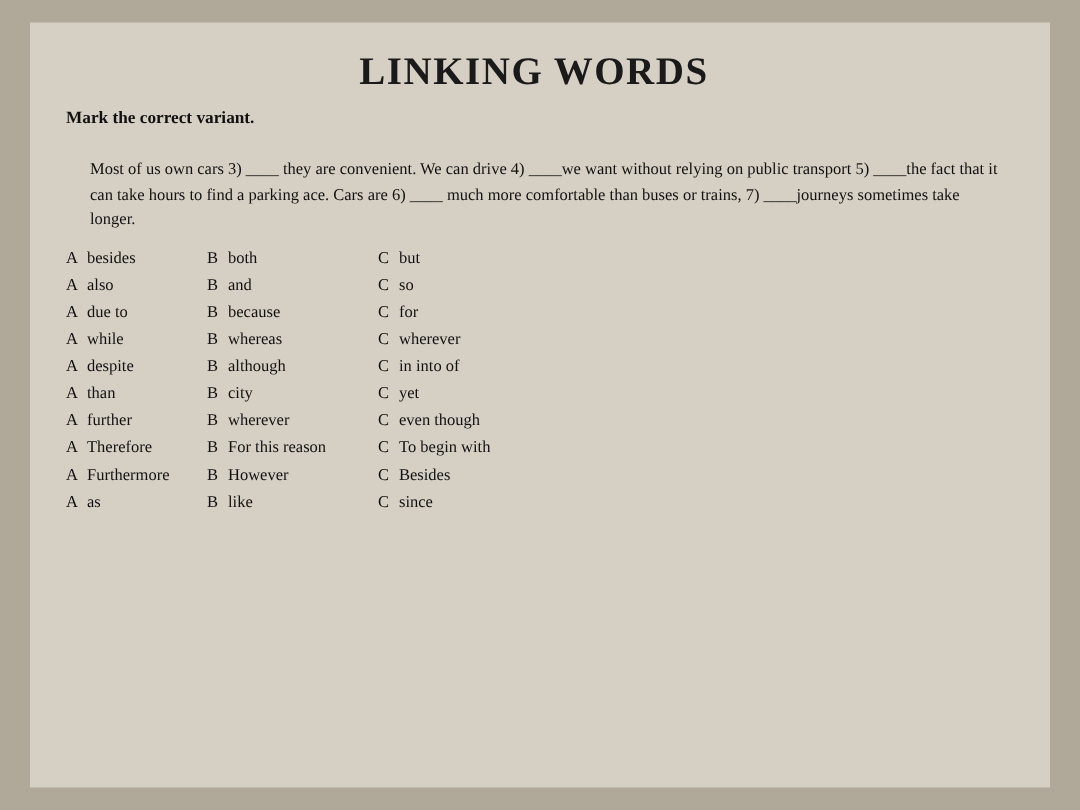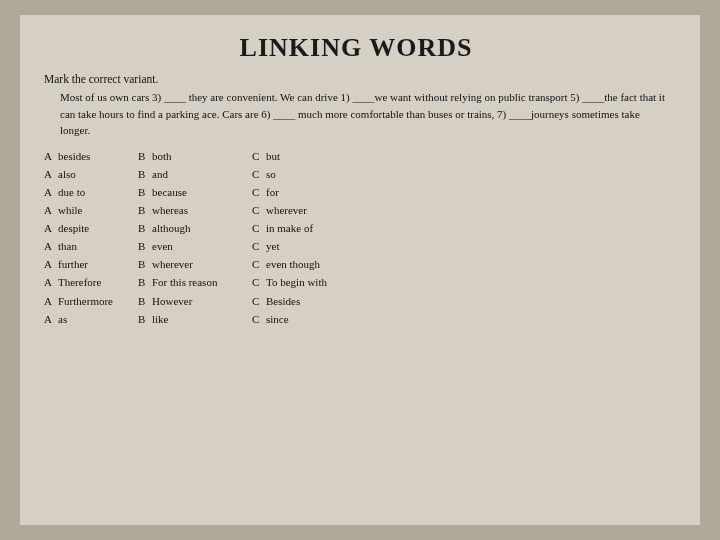--- a/index.html
+++ b/index.html
@@ -27,23 +27,23 @@
       text-align: center;
       font-size: 26px;
       font-weight: bold;
       color: #1a1a1a;
       margin-bottom: 10px;
       letter-spacing: 1px;
     }
 
     .instruction {
       font-size: 11.5px;
-      font-weight: normal;
+      font-weight: bold;
       color: #111;
-      margin-bottom: 4px;
+      margin-bottom: 20px;
     }
 
     .paragraph {
       font-size: 11px;
       color: #111;
       line-height: 1.5;
       margin-bottom: 6px;
       padding-left: 16px;
       text-indent: -0px;
     }
@@ -73,21 +73,21 @@
   </style>
 </head>
 <body>
 
 <div class="slide">
 
   <div class="title">LINKING WORDS</div>
 
   <div class="instruction">Mark the correct variant.</div>
 
-  <div class="paragraph">Most of us own cars 3) ____  they are convenient. We can drive 1) ____we want without relying on public transport 5) ____the fact that it can take hours to find a parking ace. Cars are 6) ____ much more comfortable than buses or trains, 7) ____journeys sometimes take longer.</div>
+  <div class="paragraph">Most of us own cars 3) ____  they are convenient. We can drive 4) ____we want without relying on public transport 5) ____the fact that it can take hours to find a parking ace. Cars are 6) ____ much more comfortable than buses or trains, 7) ____journeys sometimes take longer.</div>
 
   <table class="vocab" id="vocab-table">
     <tbody id="vocab-body">
     <tr>
           <td class="col-a">A</td>
           <td class="col-aword">besides</td>
           <td class="col-b">B</td>
           <td class="col-bword">both</td>
           <td class="col-c">C</td>
           <td class="col-cword">but</td>
@@ -115,27 +115,27 @@
           <td class="col-bword">whereas</td>
           <td class="col-c">C</td>
           <td class="col-cword">wherever</td>
         </tr>
         <tr>
           <td class="col-a">A</td>
           <td class="col-aword">despite</td>
           <td class="col-b">B</td>
           <td class="col-bword">although</td>
           <td class="col-c">C</td>
-          <td class="col-cword">in make of</td>
+          <td class="col-cword">in into of</td>
         </tr>
         <tr>
           <td class="col-a">A</td>
           <td class="col-aword">than</td>
           <td class="col-b">B</td>
-          <td class="col-bword">even</td>
+          <td class="col-bword">city</td>
           <td class="col-c">C</td>
           <td class="col-cword">yet</td>
         </tr>
         <tr>
           <td class="col-a">A</td>
           <td class="col-aword">further</td>
           <td class="col-b">B</td>
           <td class="col-bword">wherever</td>
           <td class="col-c">C</td>
           <td class="col-cword">even though</td>

